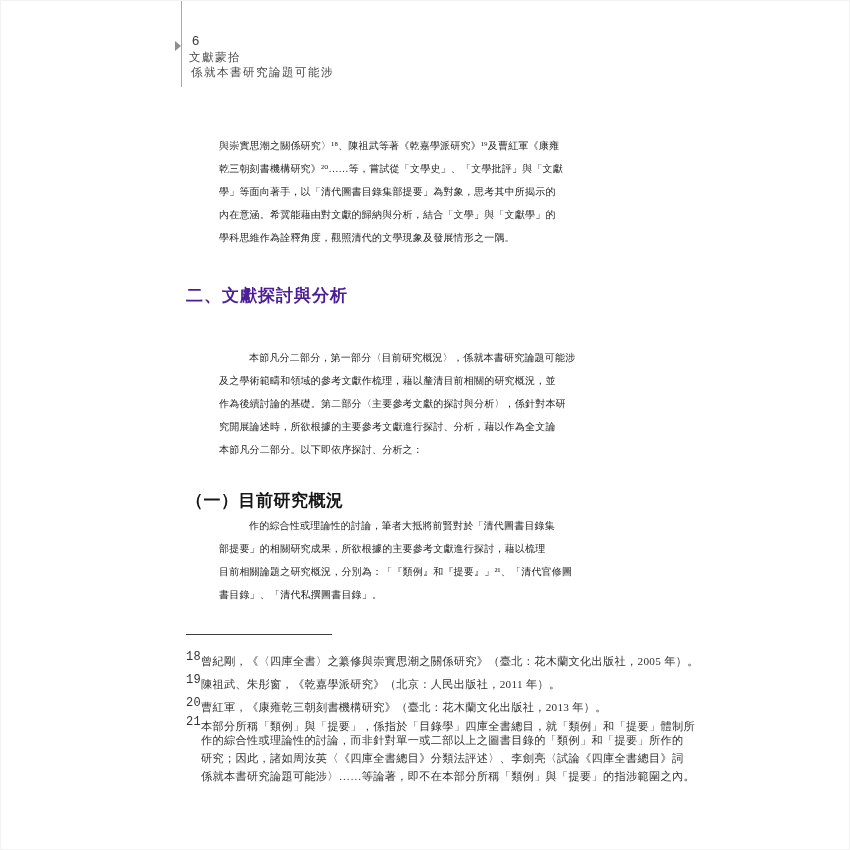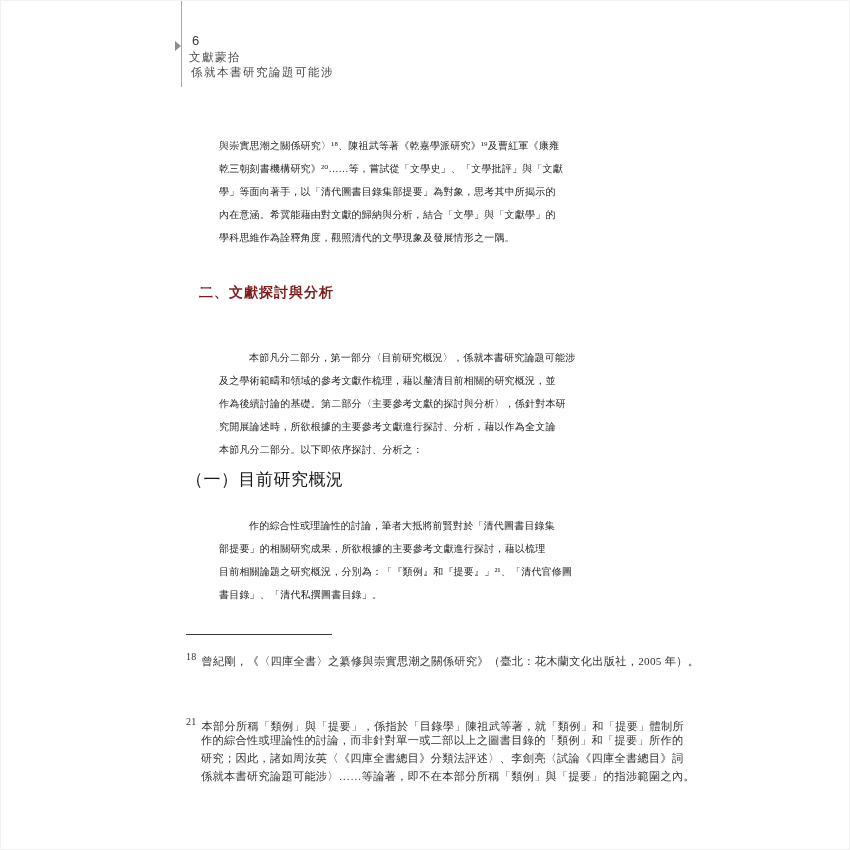--- a/index.html
+++ b/index.html
@@ -39,44 +39,44 @@
     font-size:11.5px;color:#4a4a4a;letter-spacing:1.5px;white-space:nowrap;
   }
   
   .bline{
     position:absolute;left:185px;width:492px;height:23px;
     font-size:10px;line-height:23px;color:#242424;
     white-space:nowrap;letter-spacing:0.2px;margin-left:33px;
   }
   .indent{padding-left:30px;}
   .section-heading{
-    position:absolute;left:198px;top:283px;
+    position:absolute;left:185px;top:283px;
     font-family:"Liberation Sans","DejaVu Sans",sans-serif;
-    font-size:14px;font-weight:bold;color:#7f1d1d;letter-spacing:1px;
+    font-size:17px;font-weight:bold;color:#4c1d95;letter-spacing:1px;
     white-space:nowrap;
   }
   .subsection-heading{
-    position:absolute;left:185px;top:467px;
-    font-size:17px;font-weight:normal;color:#161616;letter-spacing:0.5px;
+    position:absolute;left:185px;top:488px;
+    font-size:17px;font-weight:bold;color:#161616;letter-spacing:0.5px;
     white-space:nowrap;
   }
   
   .fn-sep{
     position:absolute;left:185px;top:633px;width:146px;height:1px;
     background:#3c3c3c;
   }
   .fn{
     position:absolute;left:185px;width:506px;height:18px;
     font-size:11.2px;line-height:18px;color:#333;
     white-space:nowrap;letter-spacing:0.3px;
   }
   .fn-cont{left:200px;width:491px;}
   .fn sup{
-    font-size:10px;color:#333;margin-right:5px;vertical-align:super;
-    font-family:Liberation Serif, serif;
+    font-size:12px;color:#333;vertical-align:super;
+    font-family:Liberation Mono, monospace;
   }
 </style>
 </head>
 <body>
 
 <div class="page">
 
   <div class="header-rule"></div>
   <div class="header-marker"></div>
   <div class="page-number">6</div>
@@ -108,22 +108,28 @@
     <div class="bline" style="top:536px">部提要」的相關研究成果，所欲根據的主要參考文獻進行探討，藉以梳理</div>
     <div class="bline" style="top:559px">目前相關論題之研究概況，分別為：「『類例』和『提要』」²¹、「清代官修圖</div>
     <div class="bline" style="top:582px">書目錄」、「清代私撰圖書目錄」。</div>
   </div>
 
   <div class="fn-sep"></div>
 
   <div class="fn" style="top:647px">
     <sup>18</sup><span>曾紀剛，《〈四庫全書〉之纂修與崇實思潮之關係研究》（臺北：花木蘭文化出版社，2005 年）。</span>
   </div>
+  <div class="fn" style="top:670px">
+    <sup>19</sup><span>陳祖武、朱彤窗，《乾嘉學派研究》（北京：人民出版社，2011 年）。</span>
+  </div>
+  <div class="fn" style="top:693px">
+    <sup>20</sup><span>曹紅軍，《康雍乾三朝刻書機構研究》（臺北：花木蘭文化出版社，2013 年）。</span>
+  </div>
   <div>
     <div class="fn" style="top:712px">
-      <sup>21</sup><span>本部分所稱「類例」與「提要」，係指於「目錄學」陳祖武等著，就「類例」和「提要」體制所</span>
+      <sup>21</sup><span>本部分所稱「類例」與「提要」，係指於「目錄學」四庫全書總目，就「類例」和「提要」體制所</span>
     </div>
     <div class="fn fn-cont" style="top:730px">作的綜合性或理論性的討論，而非針對單一或二部以上之圖書目錄的「類例」和「提要」所作的</div>
     <div class="fn fn-cont" style="top:748px">研究；因此，諸如周汝英〈《四庫全書總目》分類法評述〉、李劍亮〈試論《四庫全書總目》詞</div>
     <div class="fn fn-cont" style="top:766px">係就本書研究論題可能涉〉……等論著，即不在本部分所稱「類例」與「提要」的指涉範圍之內。</div>
   </div>
 
 </div>
 
 </body></html>

